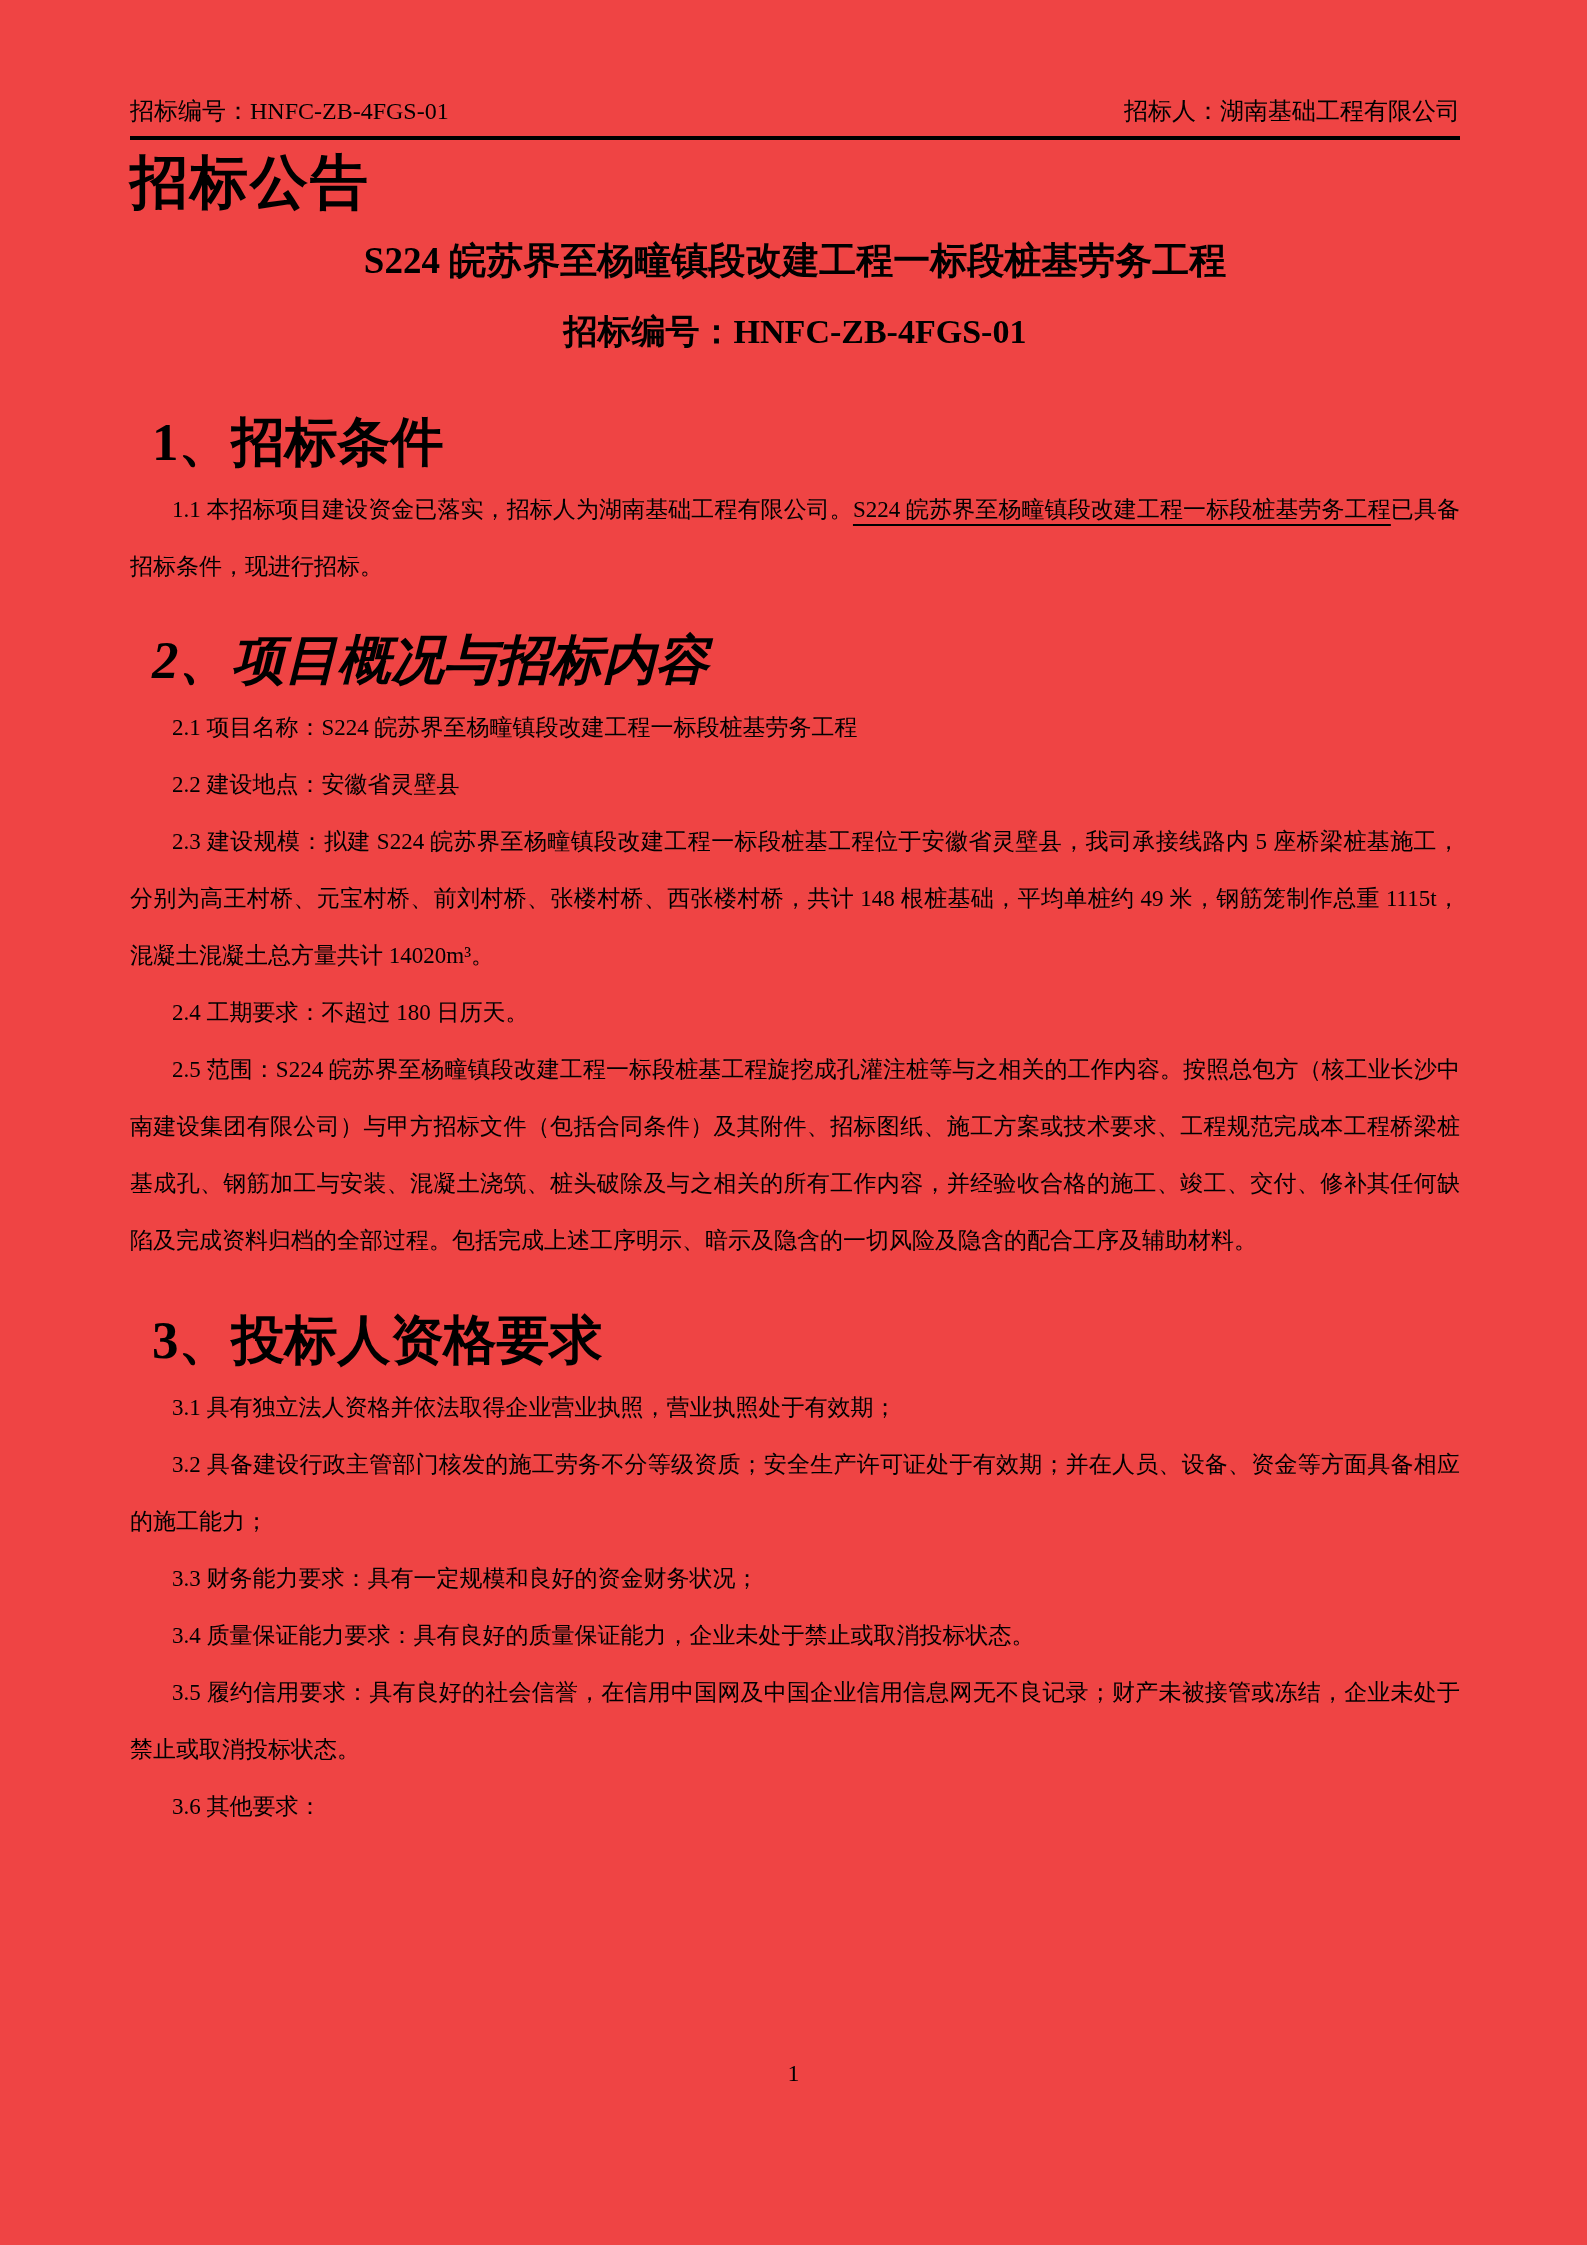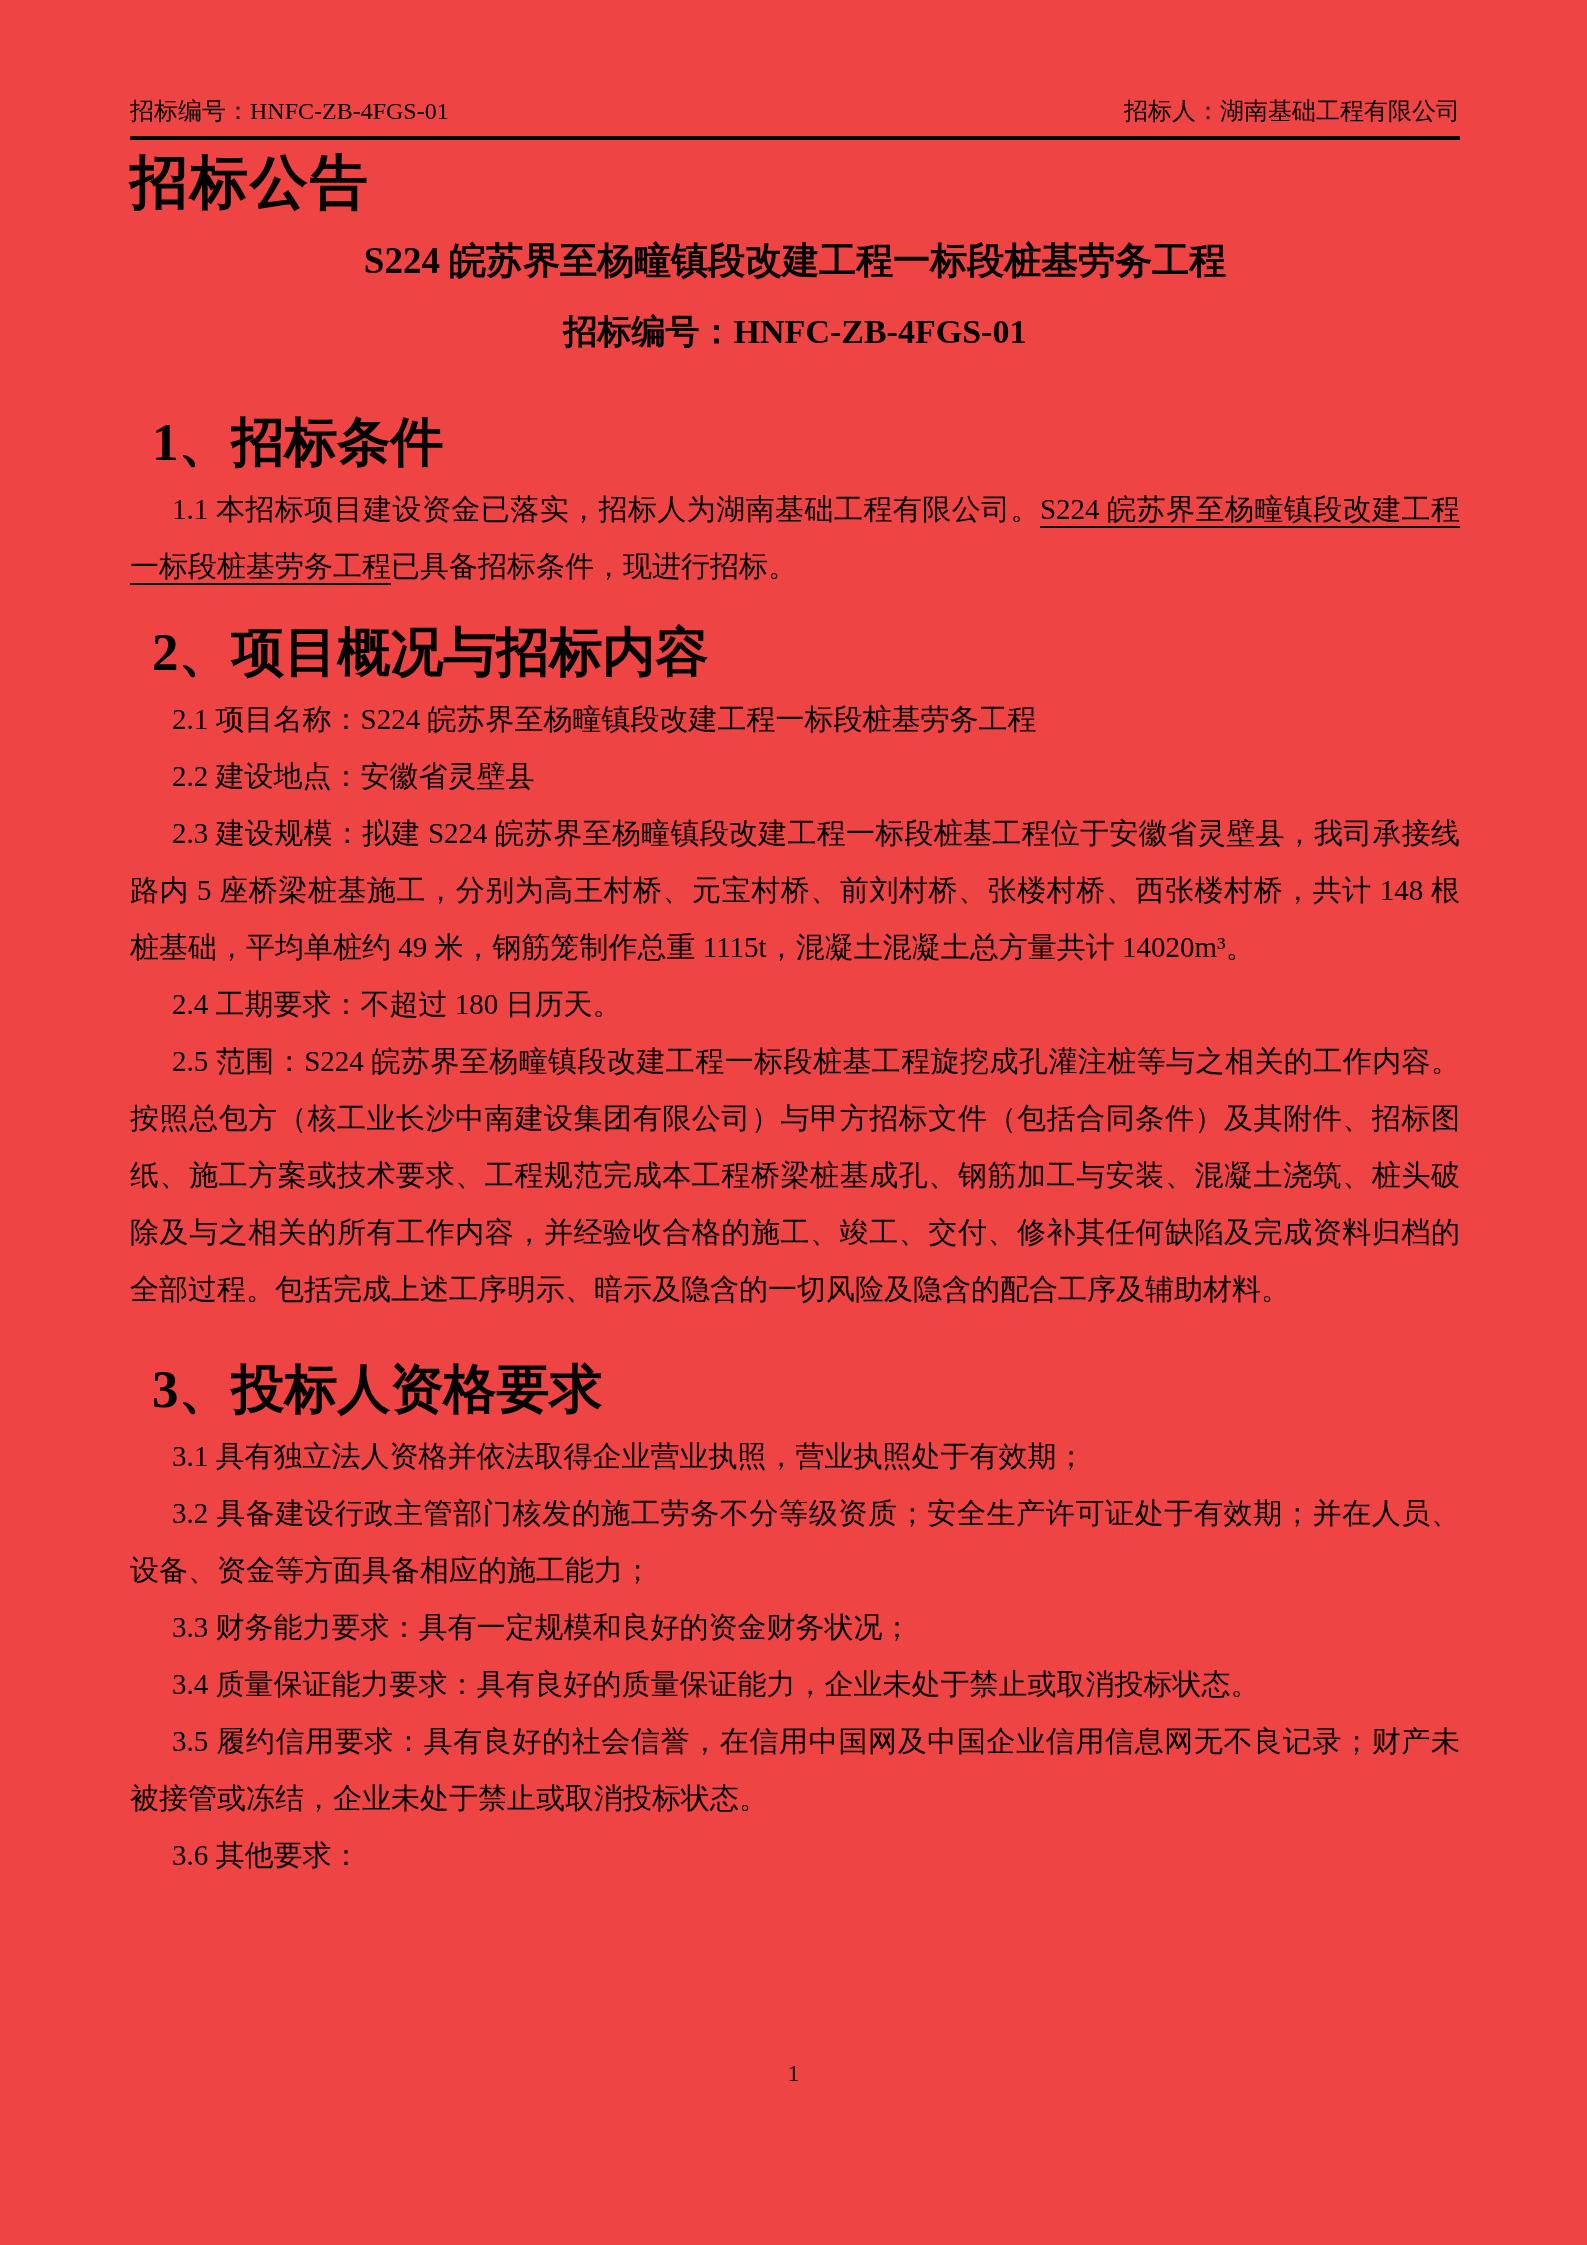--- a/index.html
+++ b/index.html
@@ -71,25 +71,25 @@
     font-size: 53px;
     line-height: 50px;
     font-weight: 700;
     font-family: "Liberation Sans", "DejaVu Sans", sans-serif;
   }
   .sec-heading .h-num {
     font-family: "Liberation Serif", "DejaVu Serif", serif;
     font-weight: 700;
   }
   .sec1-heading { margin-top: 64px; }
-  .sec2-heading { margin-top: 32px; }
+  .sec2-heading { margin-top: 40px; font-style: italic; }
   .sec3-heading { margin-top: 46px; }
   .body-text {
     margin: 0;
-    font-size: 29px;
+    font-size: 23px;
     line-height: 57px;
     text-align: justify;
     text-indent: 42px;
   }
   .after-heading { margin-top: 14px; }
   .u-span {
     text-decoration: underline;
     text-decoration-thickness: 2px;
     text-underline-offset: 7px;
   }

